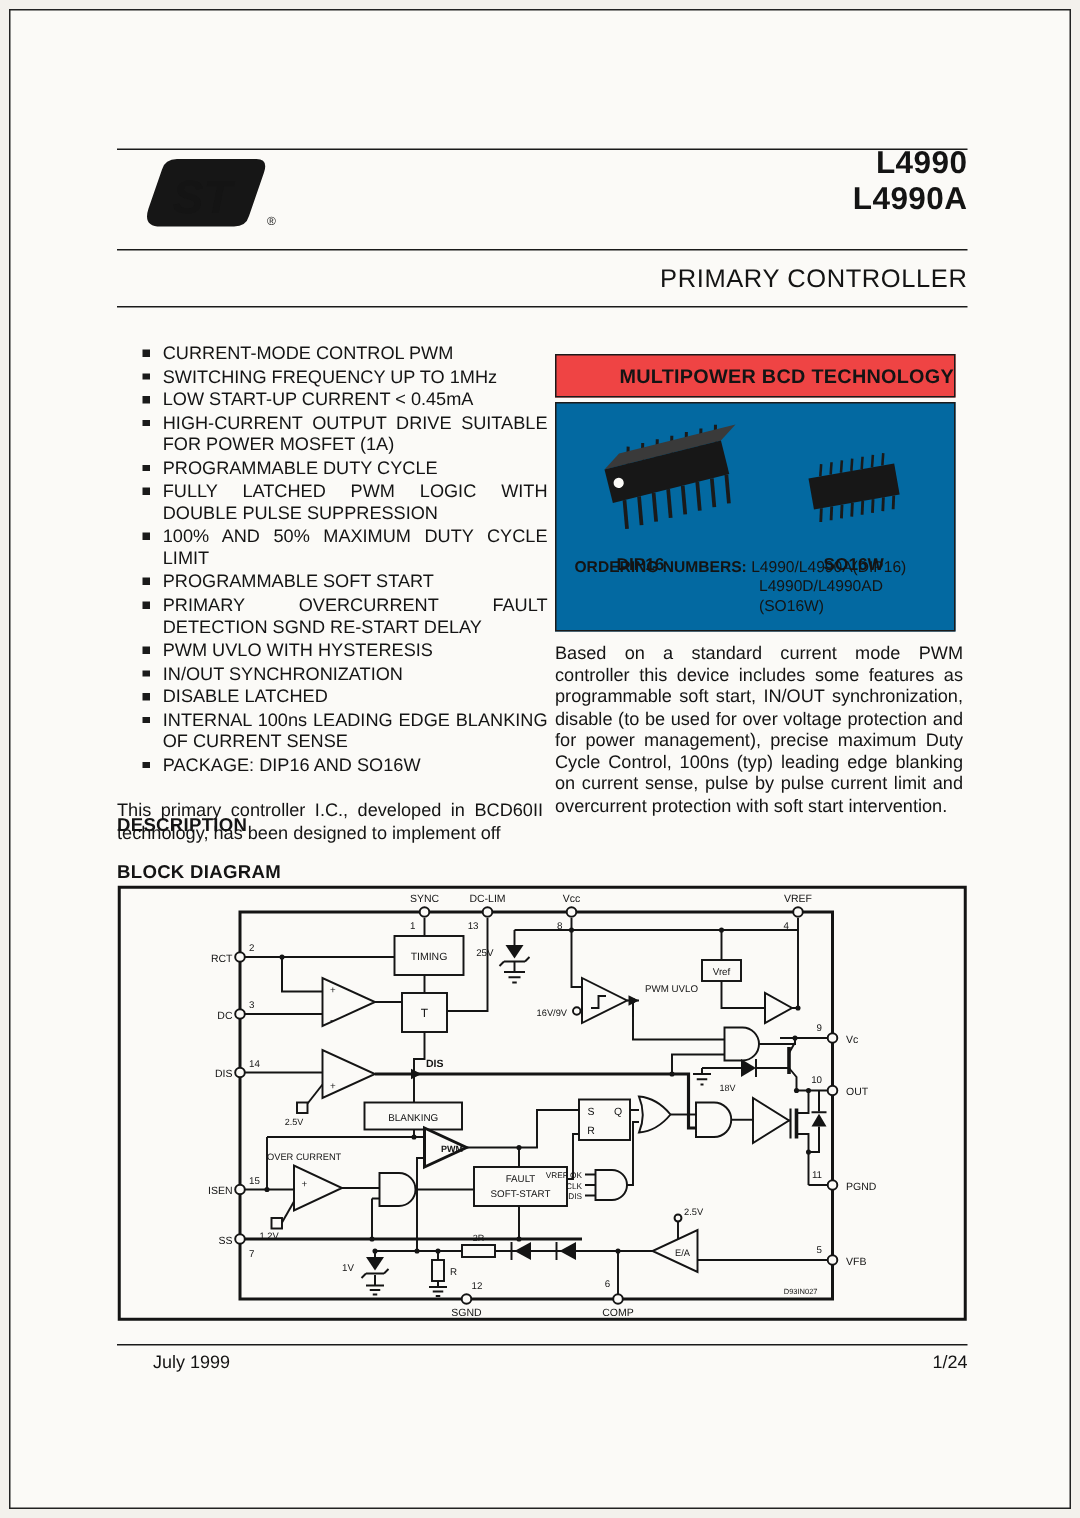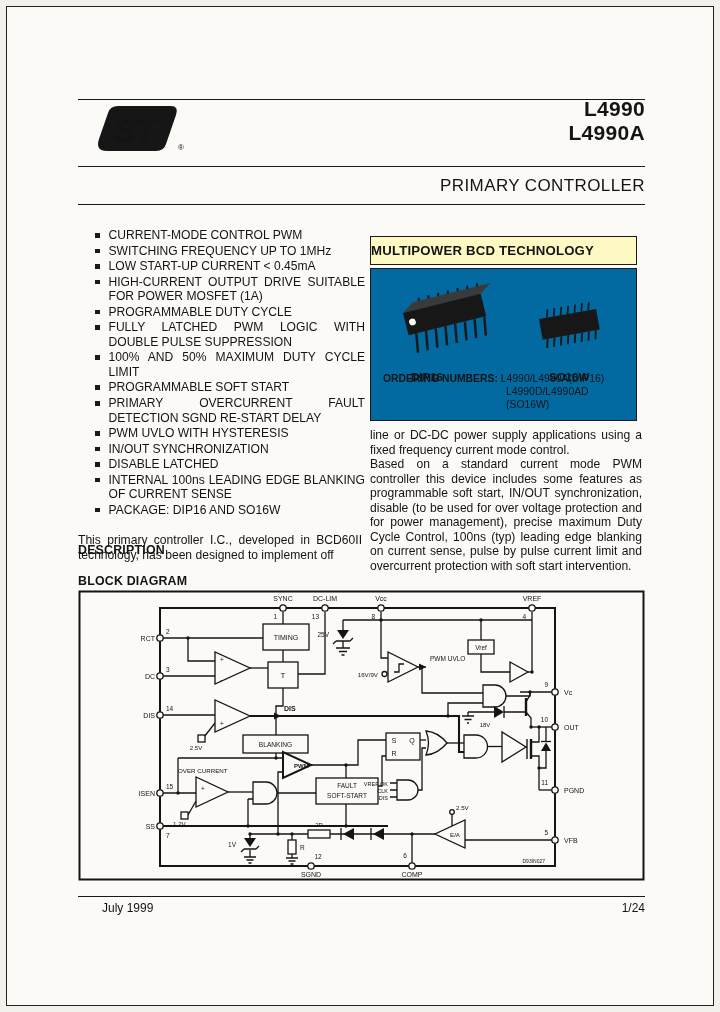--- a/index.html
+++ b/index.html
@@ -16,21 +16,21 @@
   .partnums{position:absolute;right:75px;top:97px;text-align:right;
     font-weight:bold;font-size:21px;line-height:23.5px;letter-spacing:0.3px;}
   .subtitle{position:absolute;right:75px;top:176px;font-size:17px;letter-spacing:0.4px;}
   .features{position:absolute;left:95px;top:228px;width:270px;margin:0;padding:0;list-style:none;}
   .features li{display:flex;gap:9px;margin:0 0 1px 0;}
   .features .bullet{flex:0 0 auto;width:4.5px;height:4.5px;background:#1a1a1a;margin-top:5px;}
   .features .ftext{font-size:12.1px;line-height:14.55px;text-align:justify;}
   .h-sec{position:absolute;font-size:12.4px;font-weight:bold;letter-spacing:0.2px;}
   .body-txt{font-size:12.1px;line-height:14.5px;text-align:justify;}
   .techbox{position:absolute;left:370px;top:236px;width:265px;height:27px;
-    border:1.6px solid #1a1a1a;background:#fef9c3;text-align:left;
+    border:1.6px solid #1a1a1a;background:#ef4444;text-align:right;
     font-weight:bold;font-size:13.2px;line-height:27px;letter-spacing:0.2px;}
   .pkgbox{position:absolute;left:370px;top:268px;width:265px;height:151px;
     border:1.6px solid #1a1a1a;background:#0369a1;}
   .ordering{position:absolute;left:12px;right:6px;bottom:9px;font-size:10.4px;line-height:13px;}
   .ordering .lbl{font-weight:bold;}
   .ordering .l2{padding-left:123px;}
   .footer{position:absolute;top:901px;font-size:12px;margin-left:24px;}
   svg text{font-family:"Liberation Sans","DejaVu Sans",sans-serif;fill:#141414;}
   .wire{stroke:#141414;stroke-width:1.3;fill:none;}
   .wireb{stroke:#141414;stroke-width:2.1;fill:none;}
@@ -178,21 +178,20 @@
   <div class="abs" style="left:40px;top:102px;font-weight:bold;font-size:11.5px">DIP16</div>
   <div class="abs" style="left:178px;top:102px;font-weight:bold;font-size:11.5px">SO16W</div>
   <div class="ordering">
     <div><span class="lbl">ORDERING NUMBERS:</span>
       <span>L4990/L4990A(DIP16)</span></div>
     <div class="l2">L4990D/L4990AD (SO16W)</div>
   </div>
 </div>
 
 <div class="abs body-txt" style="left:370px;top:428px;width:272px">
-  <p style="margin:0">line or DC-DC power supply applications using a fixed frequency current mode control.</p>
   <p style="margin:0">Based on a standard current mode PWM controller this device includes some features as programmable soft start, IN/OUT synchronization, disable (to be used for over voltage protection and for power management), precise maximum Duty Cycle Control, 100ns (typ) leading edge blanking on current sense, pulse by pulse current limit and overcurrent protection with soft start intervention.</p>
 </div>
 
 <div class="h-sec" style="left:78px;top:543px">DESCRIPTION</div>
 <div class="abs body-txt" style="left:78px;top:533px;width:284px">This primary controller I.C., developed in BCD60II technology, has been designed to implement off</div>
 
 <div class="h-sec" style="left:78px;top:574px">BLOCK DIAGRAM</div>
 
 <div class="abs" style="left:78px;top:590px">
 <svg width="567" height="291" viewBox="0 0 567 291">

